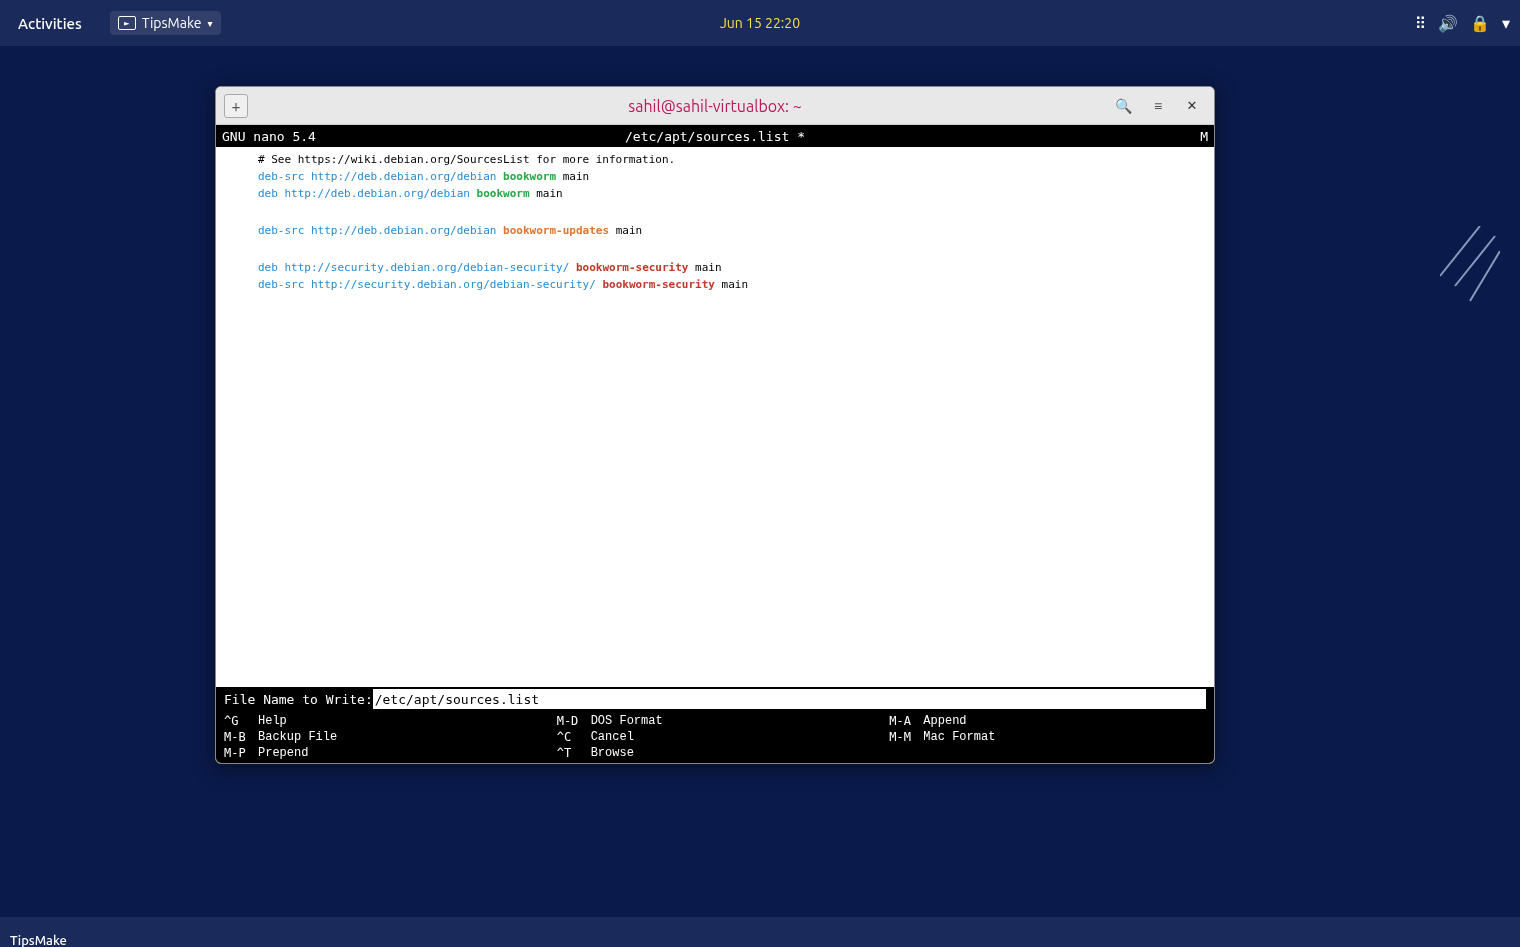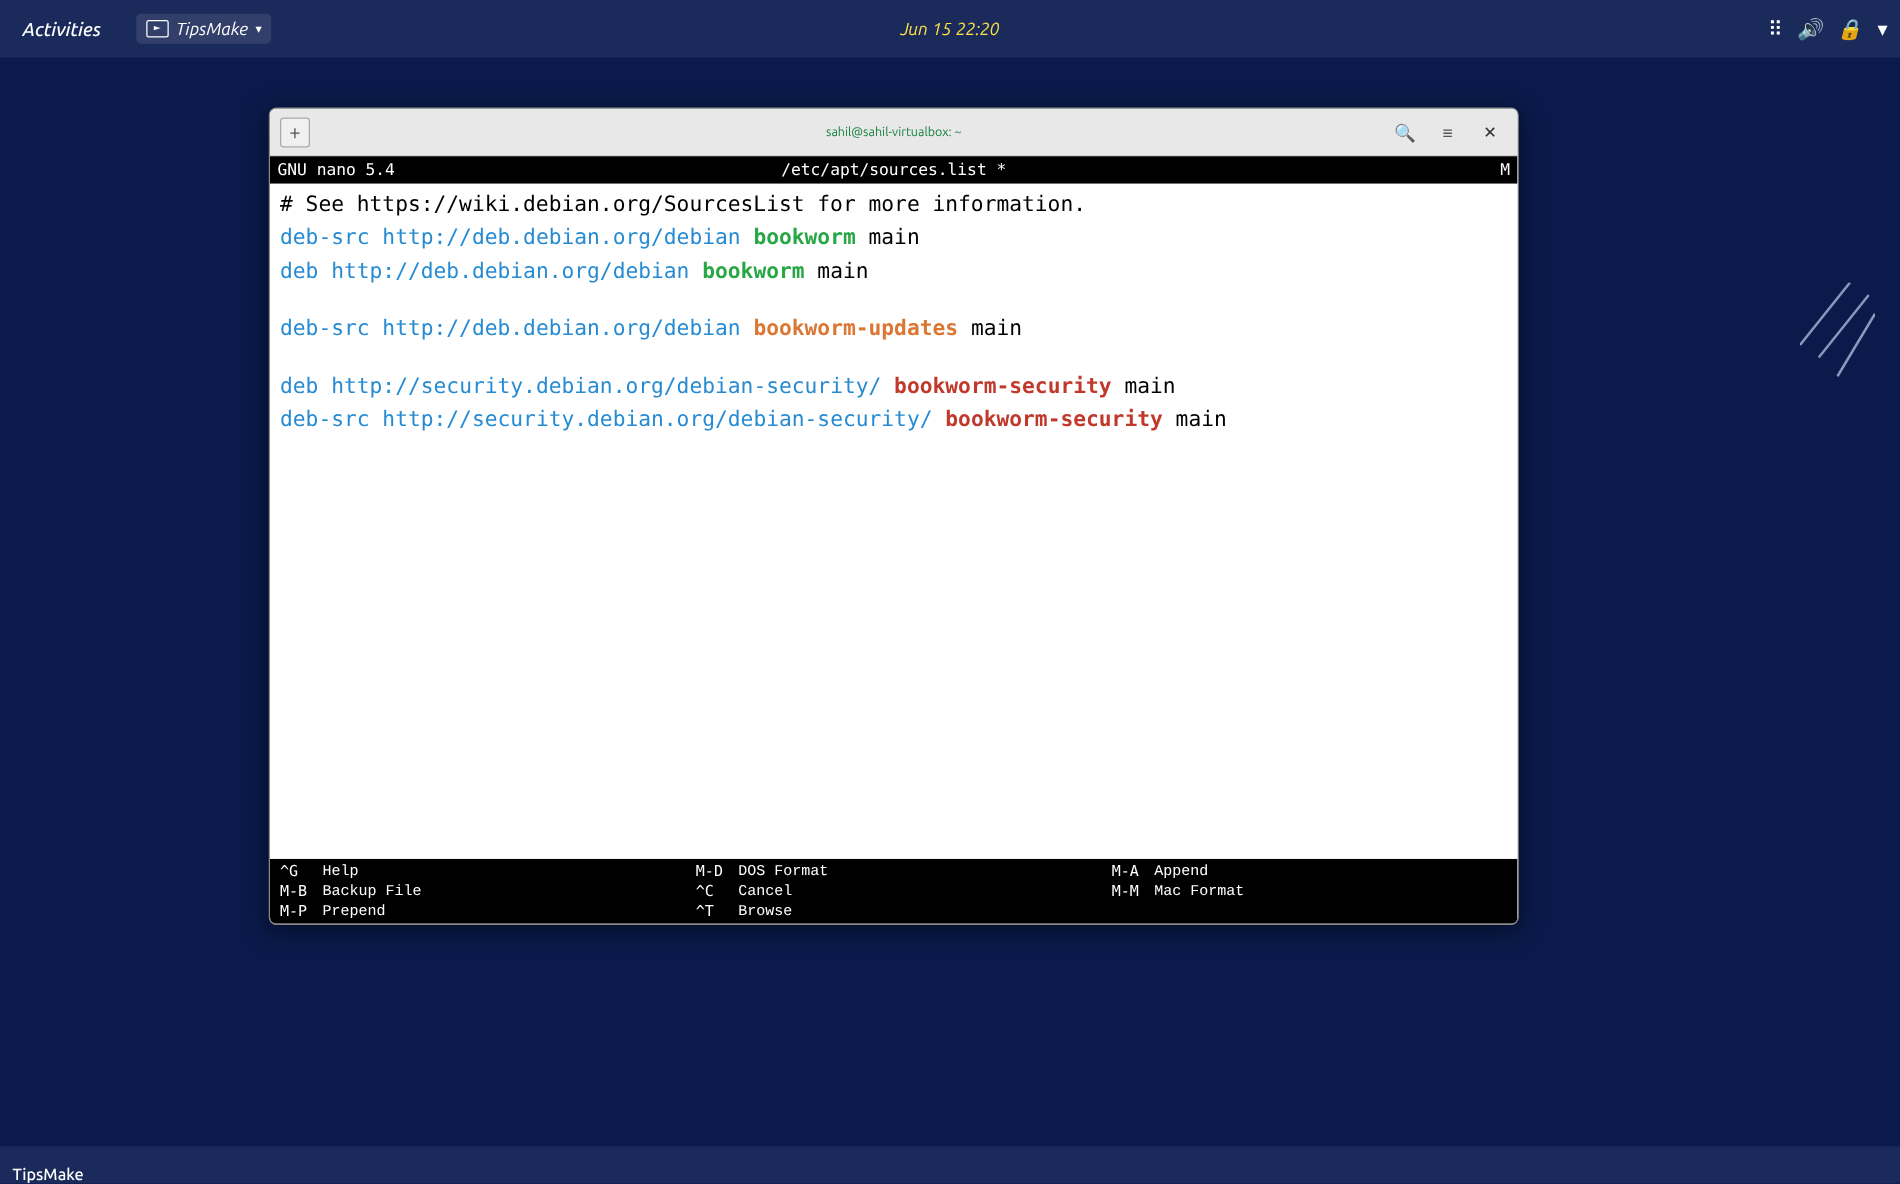--- a/index.html
+++ b/index.html
@@ -16,21 +16,20 @@
     #topbar {
       position: absolute;
       top: 0; left: 0; right: 0;
       height: 46px;
       background: #1a2a5a;
       display: flex;
       align-items: center;
       justify-content: space-between;
       padding: 0 10px;
       z-index: 10;
-      font-style: italic;
     }
     #topbar-left {
       display: flex;
       align-items: center;
       gap: 20px;
     }
     .topbar-activities {
       color: #ffffff;
       font-size: 15px;
       font-weight: 500;
@@ -130,22 +129,22 @@
       border-radius: 3px;
       background: #f0f0f0;
       display: flex;
       align-items: center;
       justify-content: center;
       cursor: pointer;
       font-size: 16px;
       color: #555;
     }
     .titlebar-title {
-      font-size: 10px;
-      color: #15803d;
+      font-size: 16px;
+      color: #be185d;
       position: absolute;
       left: 50%;
       transform: translateX(-50%);
     }
     .titlebar-right {
       display: flex;
       align-items: center;
       gap: 6px;
     }
     .titlebar-btn {
@@ -205,23 +204,24 @@
       min-height: 540px;
       line-height: 1.5;
       position: relative;
     }
 
     
     .line {
       display: block;
       white-space: pre;
       font-family: 'DejaVu Sans Mono', 'Courier New', monospace;
-      font-size: 17px;
+      font-size: 11px;
       color: #000000;
       line-height: 1.55;
+      margin-left: 34px;
     }
     .line-empty {
       height: 20px;
     }
     .c-deb { color: #268bd2; }
     .c-url { color: #268bd2; }
     .c-bookworm { color: #28a745; font-weight: bold; }
     .c-bookworm-updates { color: #dc7633; font-weight: bold; }
     .c-bookworm-security { color: #c0392b; font-weight: bold; }
     .c-main { color: #000000; }
@@ -384,20 +384,24 @@
         <span class="line"><span class="c-deb">deb-src </span><span class="c-url">http://deb.debian.org/debian</span><span class="c-bookworm-updates"> bookworm-updates</span><span class="c-main"> main</span></span>
 
         <span class="line line-empty"> </span>
 
         <span class="line"><span class="c-deb">deb </span><span class="c-url">http://security.debian.org/debian-security/</span><span class="c-bookworm-security"> bookworm-security</span><span class="c-main"> main</span></span>
 
         <span class="line"><span class="c-deb">deb-src </span><span class="c-url">http://security.debian.org/debian-security/</span><span class="c-bookworm-security"> bookworm-security</span><span class="c-main"> main</span></span>
 
       </div>
 
+      <div id="nano-filename-bar">
+        <span>File Name to Write: </span>
+        <input id="nano-filename-input" class="nano-filename-input" type="text" value="/etc/apt/sources.list" readonly="" style="">
+      </div>
 
       <div id="nano-shortcuts">
         <div class="shortcut-item">
           <span class="shortcut-key">^G</span>
           <span class="shortcut-desc">Help</span>
         </div>
         <div class="shortcut-item">
           <span class="shortcut-key">M-D</span>
           <span class="shortcut-desc">DOS Format</span>
         </div>

